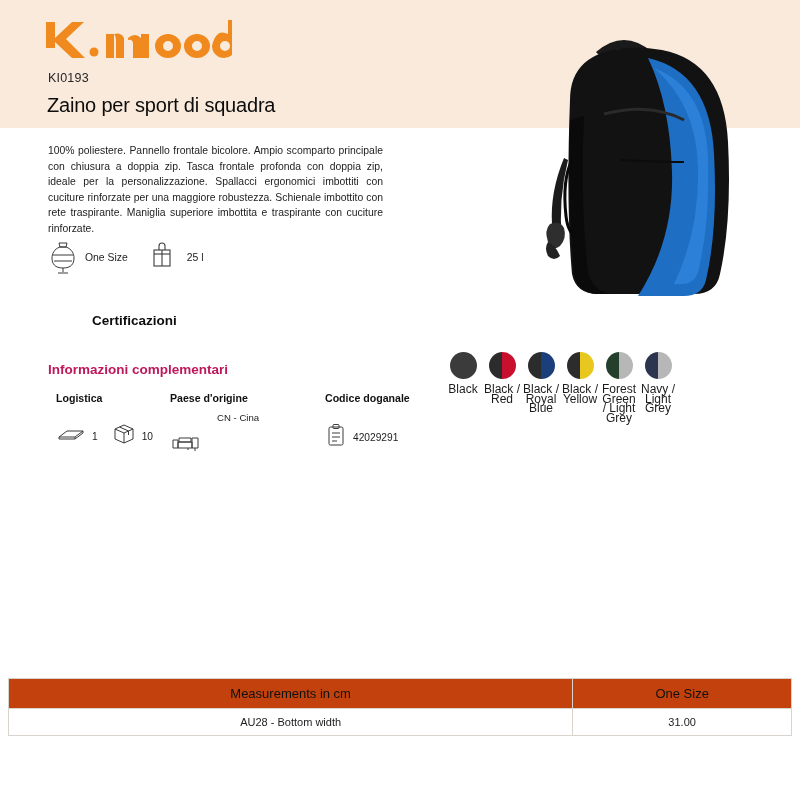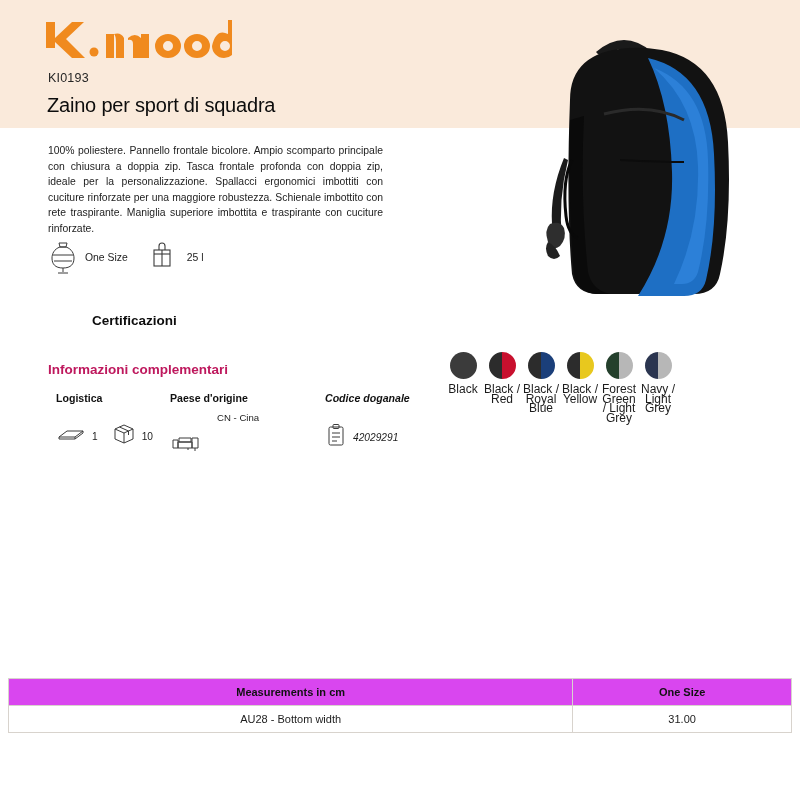--- a/index.html
+++ b/index.html
@@ -88,21 +88,21 @@
 
   
   .info-cols {
     position: absolute;
     left: 48px; top: 392px;
     width: 400px;
   }
   .col { position: absolute; top: 0; }
   .col.logistica { left: 8px; }
   .col.origine   { left: 122px; }
-  .col.doganale  { left: 277px; font-style: italic; }
+  .col.doganale  { left: 277px; }
   .col h4 {
     margin: 0;
     font-size: 10.6px;
     font-weight: bold;
     color: #111;
     white-space: nowrap;
   }
   .col .body { margin-top: 18px; display: flex; align-items: center; }
   .col .body .ico { display: block; margin-right: 6px; }
   .col .body .txt { font-size: 10.2px; color: #1c1c1c; }
@@ -160,23 +160,23 @@
     font-size: 11px;
   }
   .table th, .table td {
     border: 1px solid #d8d3cd;
     text-align: center;
     padding: 7px 4px;
     color: #1c1c1c;
     font-weight: normal;
   }
   .table thead th {
-    background: #d946ef;
-    font-weight: bold;
-    font-size: 11px;
+    background: #c2410c;
+    font-weight: normal;
+    font-size: 13px;
     color: #111;
   }
   .table .c1 { width: 565px; }
   .table .c2 { width: 219px; }
 </style>
 </head>
 <body>
 
 <div class="top-band"></div>
 

